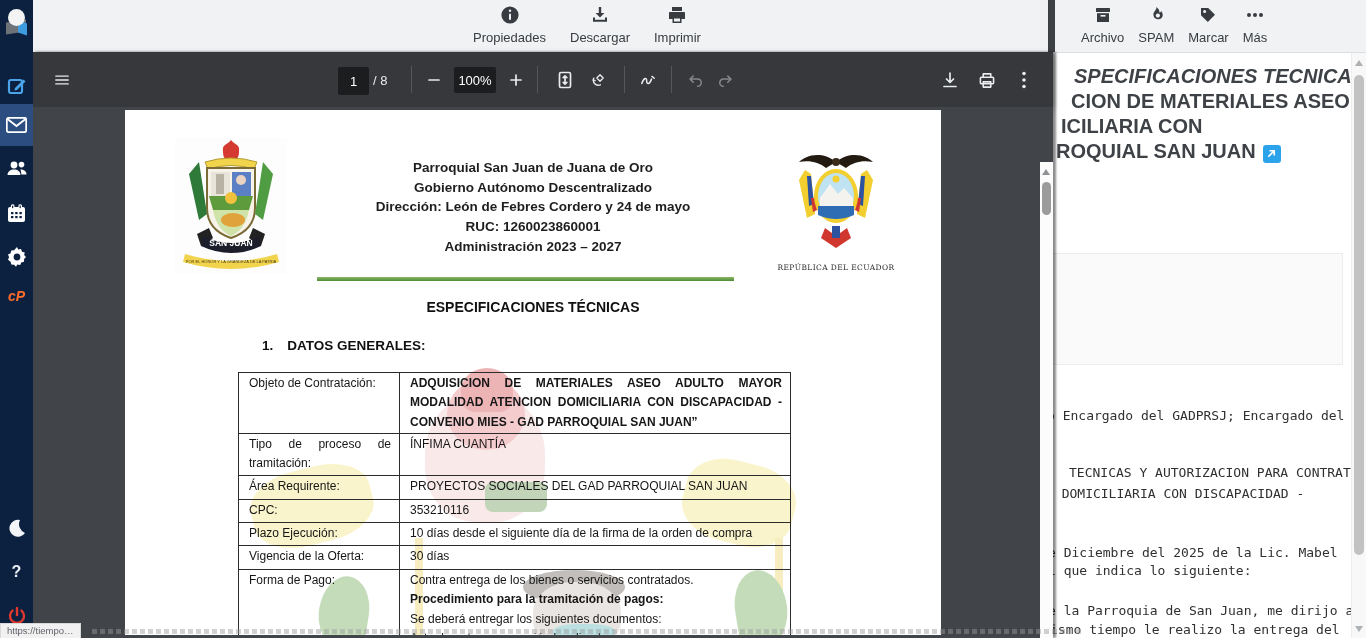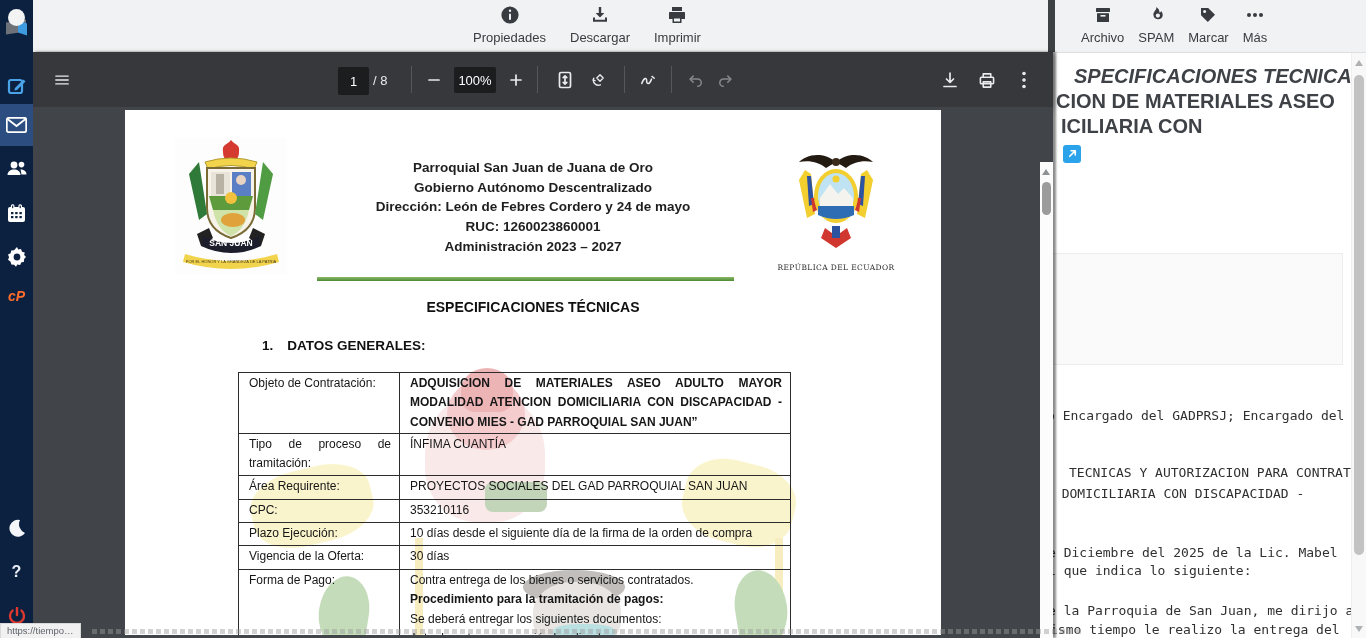--- a/index.html
+++ b/index.html
@@ -152,24 +152,24 @@
               <circle cx="16" cy="10" r="2"></circle>
             </svg></span>
         <span class="mt-label">Más</span>
       </button>
     </div>
   </div>
   <div class="toolbar-divider"></div>
 
   <div class="email-panel">
     <div class="subject-line" style="top:12px;margin-left:21px;font-style:italic;">SPECIFICACIONES TECNICAS</div>
-    <div class="subject-line" style="top:37px;margin-left:3px;">CION DE MATERIALES ASEO</div>
+    <div class="subject-line" style="top:37px;margin-left:3px;padding-left:15px;">CION DE MATERIALES ASEO</div>
     <div class="subject-line" style="top:62px;margin-left:8px;">ICILIARIA CON</div>
     <div class="subject-line" style="top:87px;margin-left:3px;">
-      <span class="ext-link">
+      <span>ROQUIAL SAN JUAN</span><span class="ext-link">
           <svg width="11" height="11" viewBox="0 0 12 12">
             <path d="M3 9L9 3M4.5 3H9v4.5" stroke="#fff" stroke-width="1.8" fill="none" stroke-linecap="round" stroke-linejoin="round"></path>
           </svg>
         </span>
     </div>
     <div class="attach-box"></div>
     <div class="body-line" style="top:356px;left:-6px;">o Encargado del GADPRSJ; Encargado del</div>
     <div class="body-line" style="top:413px;left:16px;">TECNICAS Y AUTORIZACION PARA CONTRATAR</div>
     <div class="body-line" style="top:434px;left:-7px;">N DOMICILIARIA CON DISCAPACIDAD -</div>
     <div class="body-line" style="top:493px;left:-5px;">e Diciembre del 2025 de la Lic. Mabel</div>

